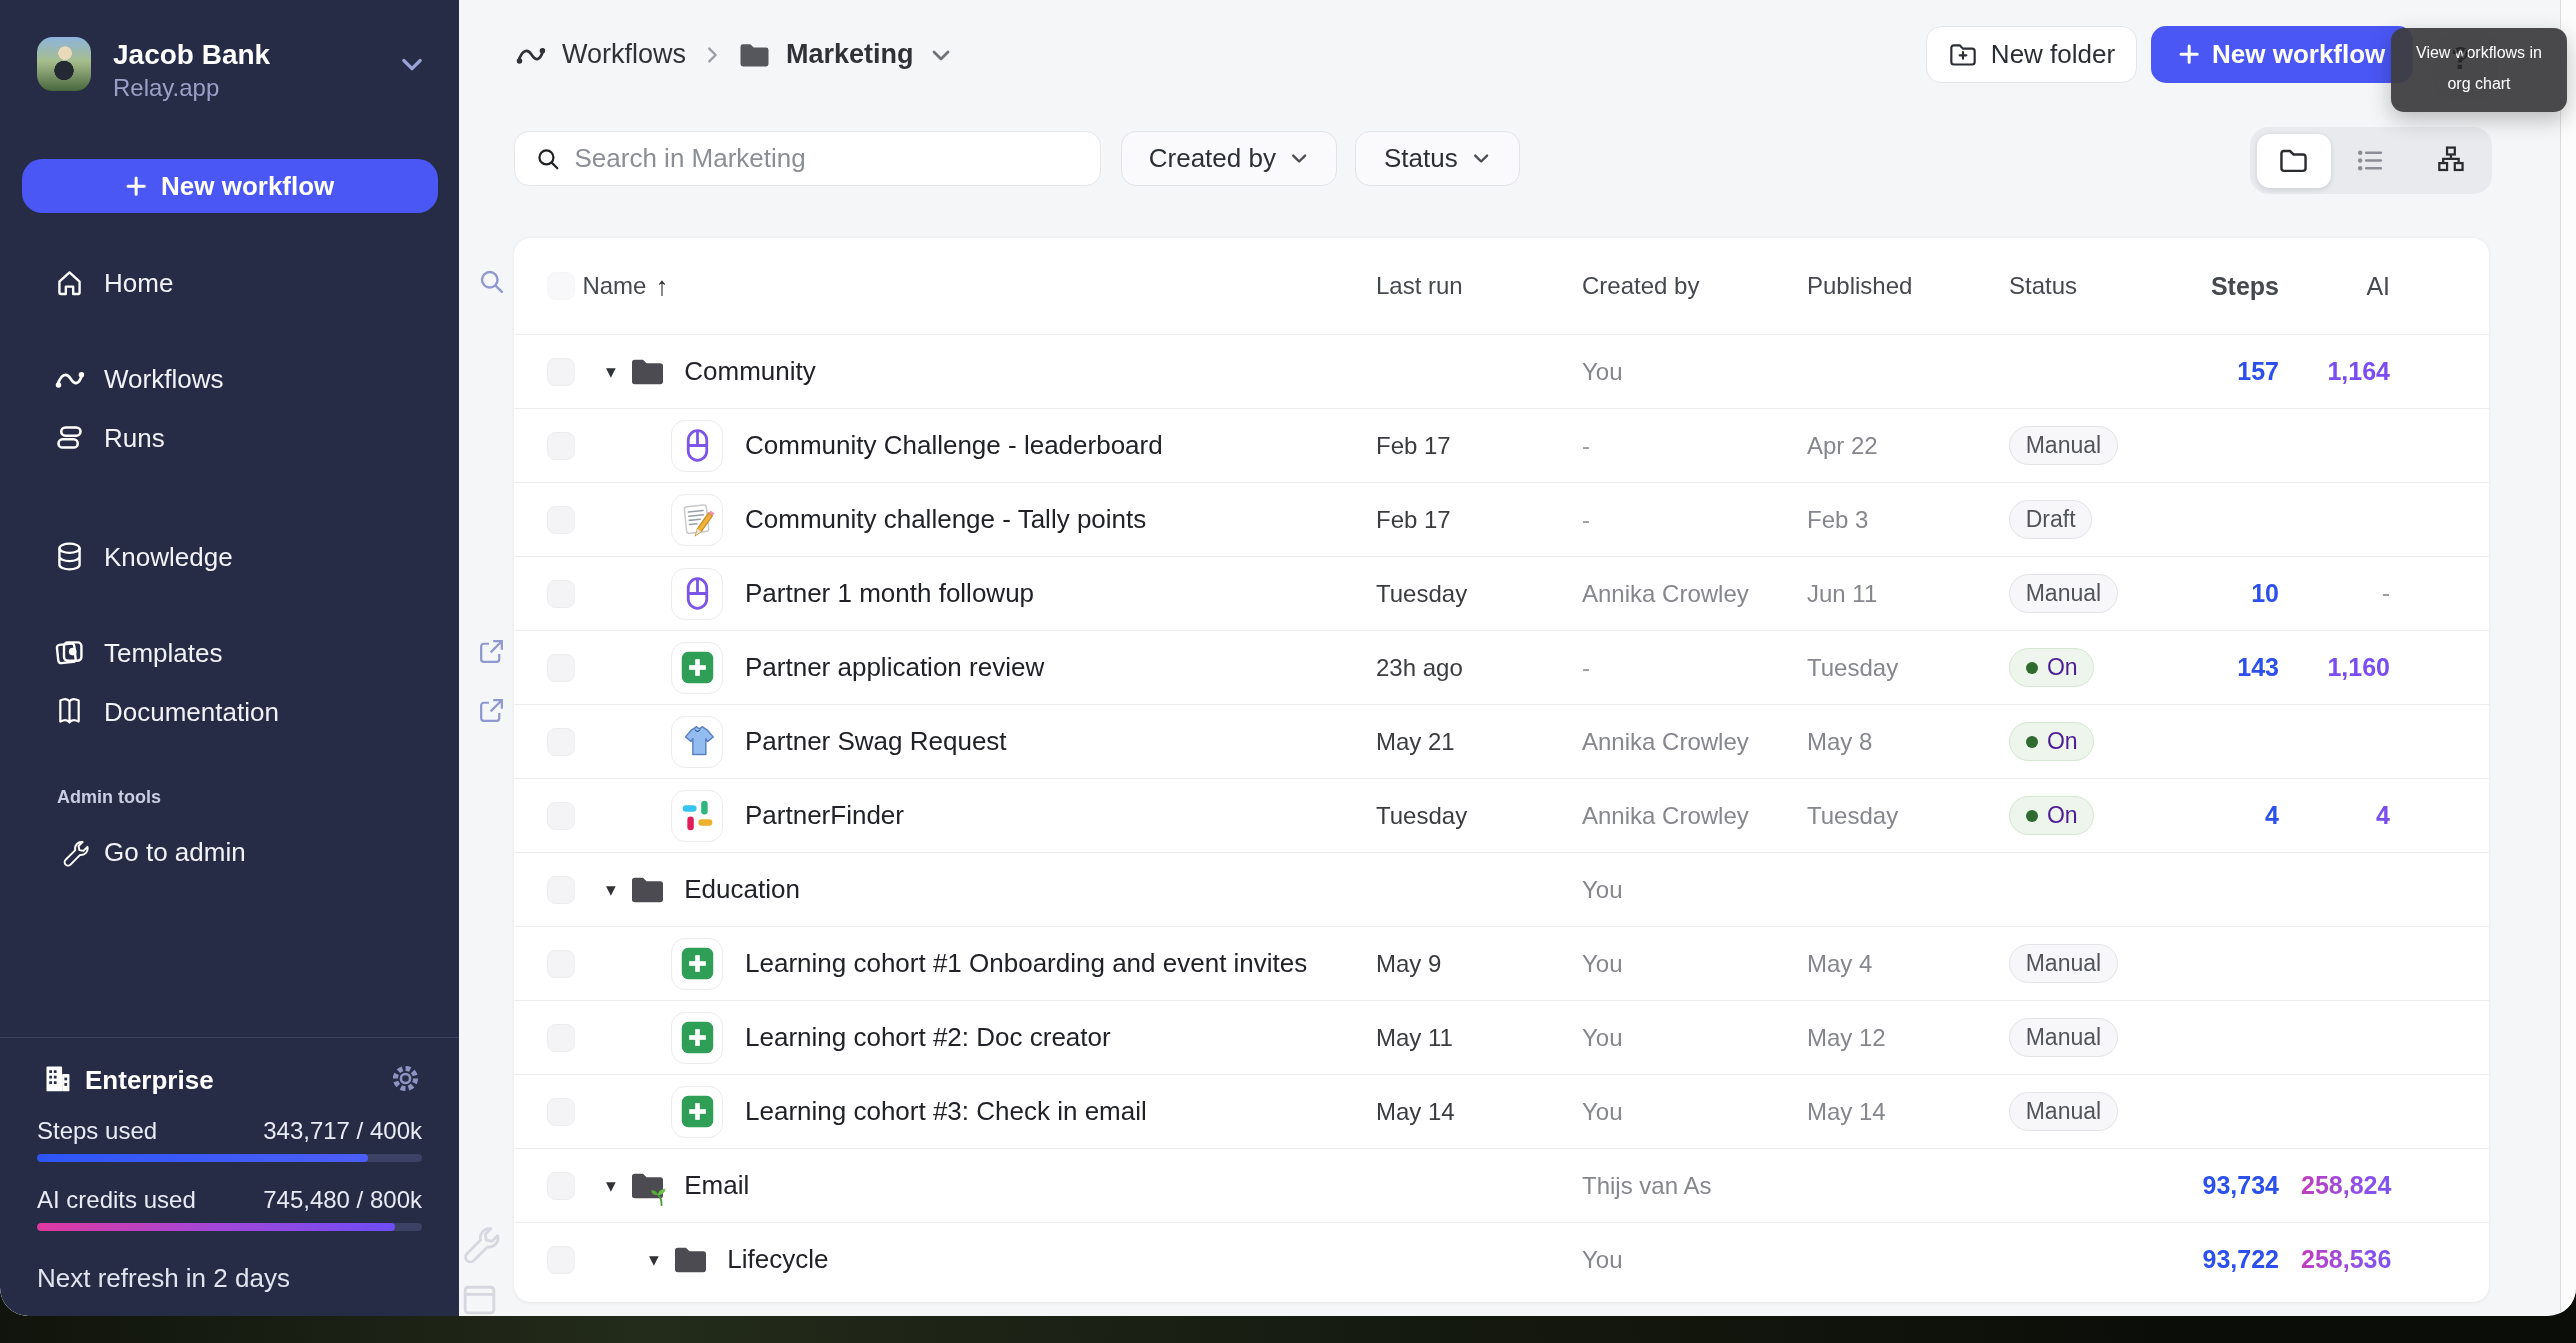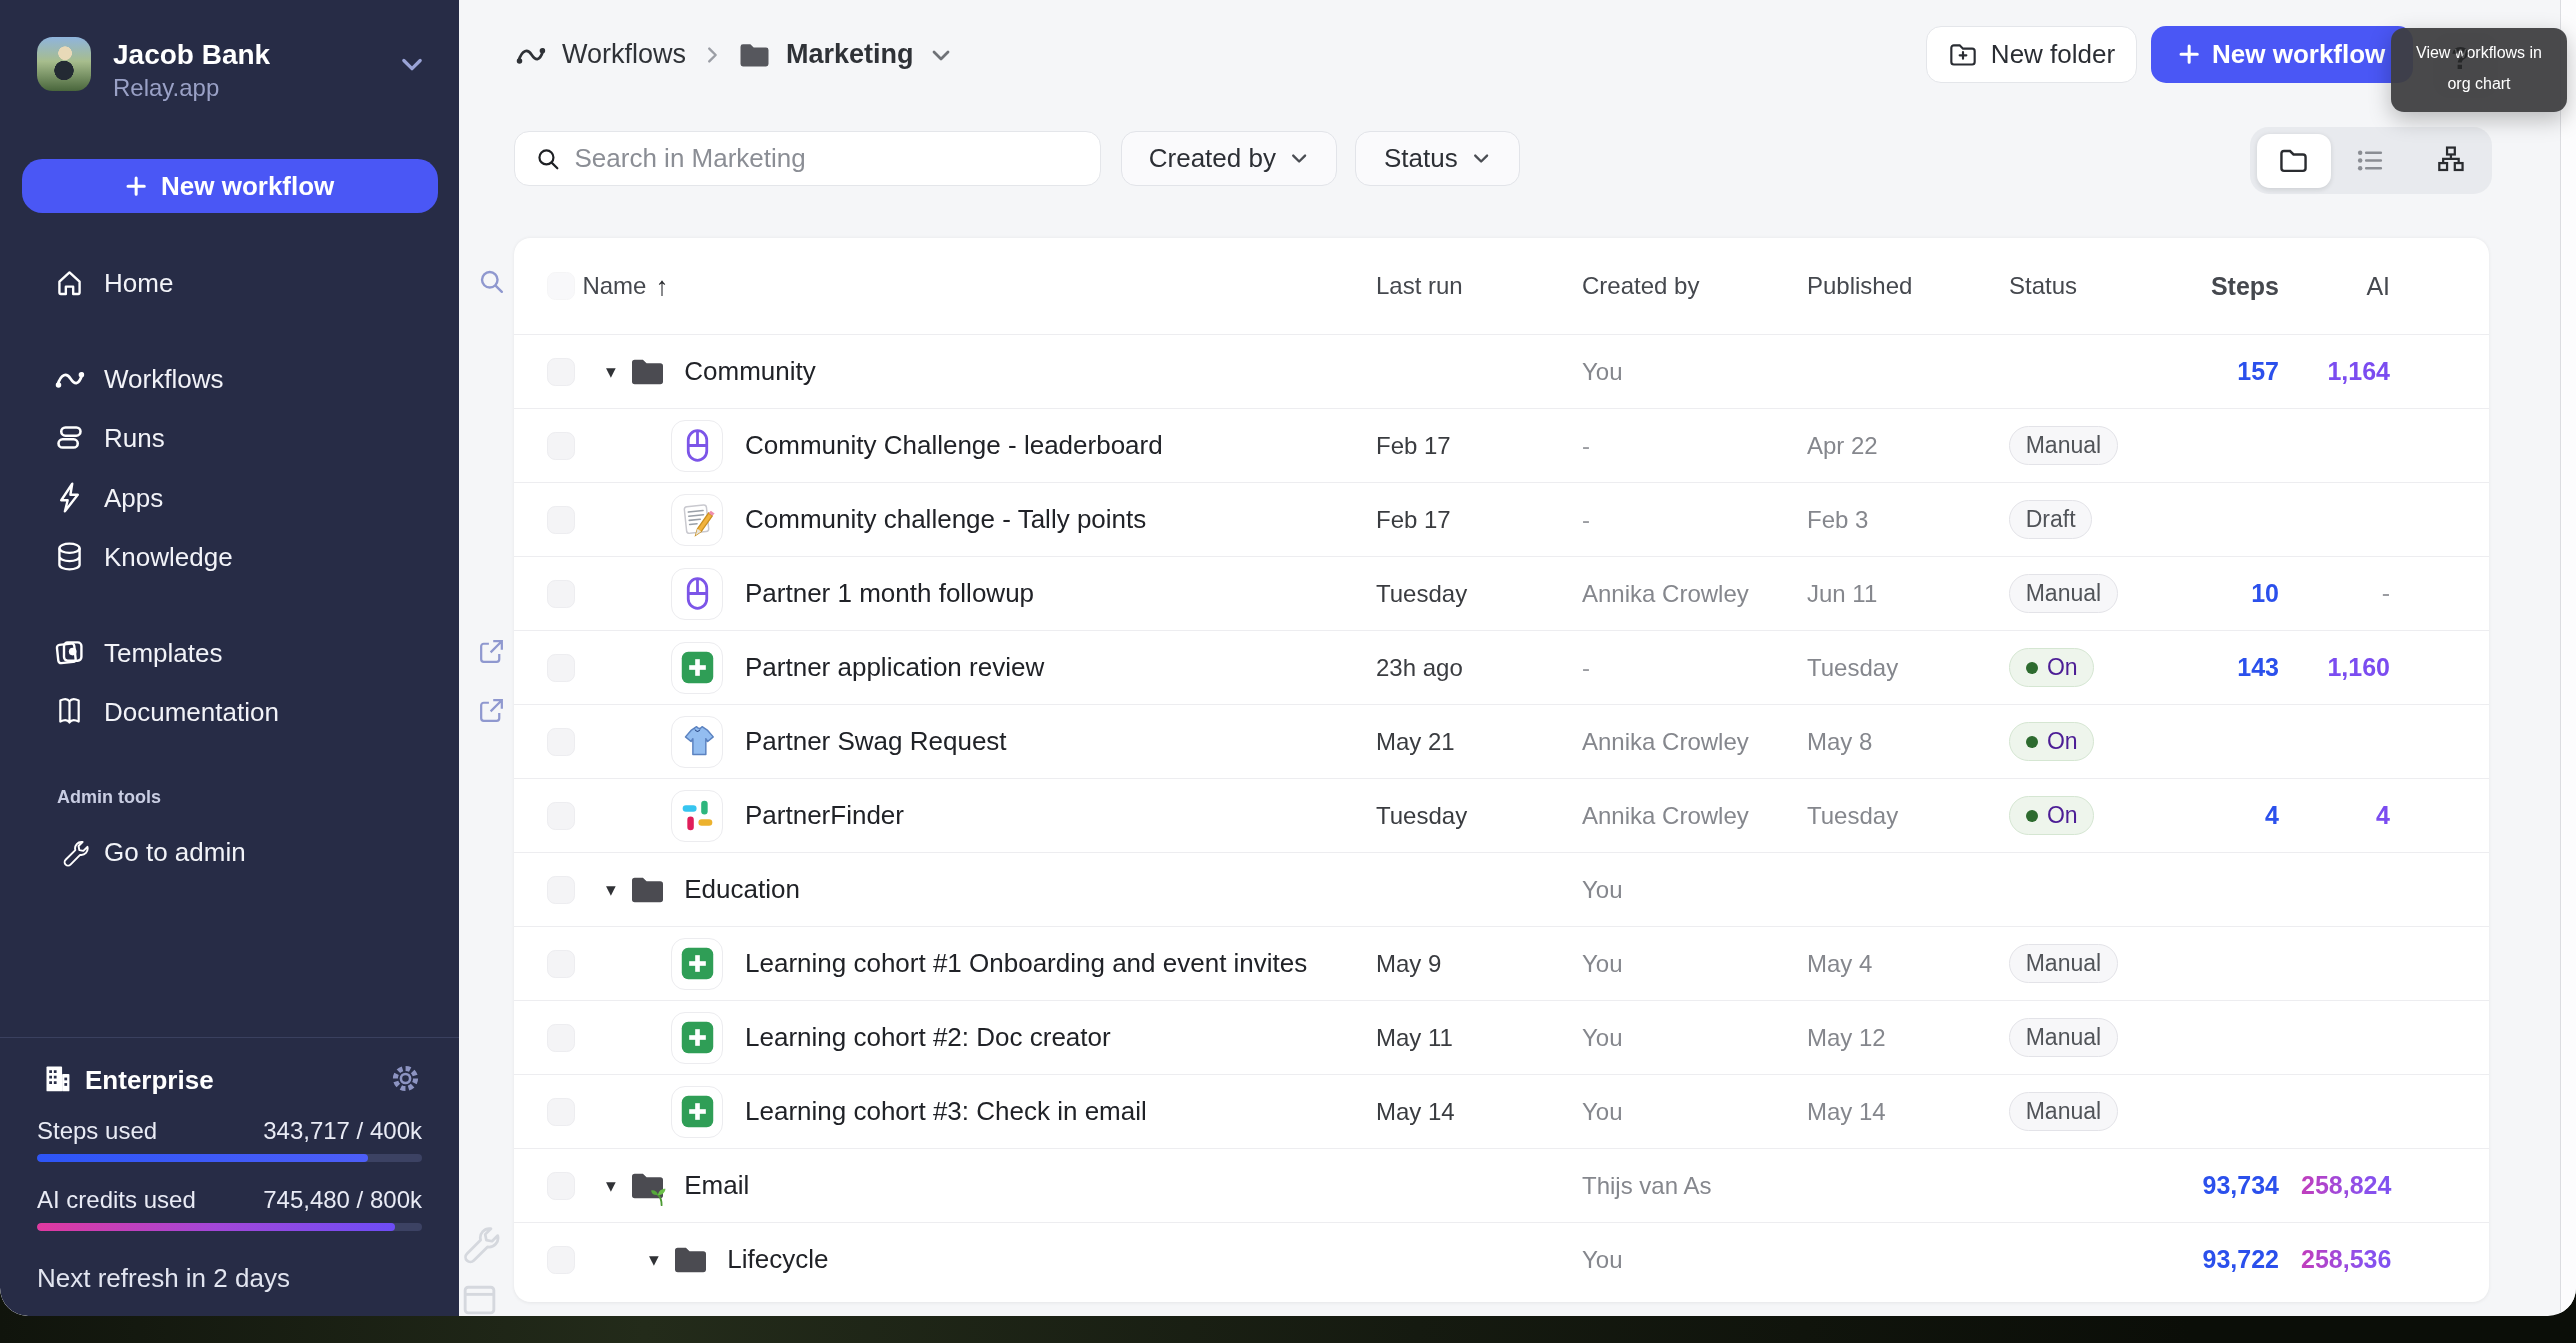--- a/index.html
+++ b/index.html
@@ -298,26 +298,20 @@
           <use href="#sym-flow"></use>
         </svg>
       <span class="nlabel">Workflows</span>
     </div>
     <div class="nav-item" style="top:408px">
       <svg class="nico" viewBox="0 0 36 36" width="33" height="33">
           <use href="#sym-runs"></use>
         </svg>
       <span class="nlabel">Runs</span>
     </div>
-    <div class="nav-item" style="top:468px">
-      <svg class="nico" viewBox="0 0 36 36" width="33" height="33">
-          <use href="#sym-bolt"></use>
-        </svg>
-      <span class="nlabel">Apps</span>
-    </div>
     <div class="nav-item" style="top:527px">
       <svg class="nico" viewBox="0 0 36 36" width="33" height="33">
           <use href="#sym-db"></use>
         </svg>
       <span class="nlabel">Knowledge</span>
     </div>
 
     <div class="nav-item" style="top:623px">
       <svg class="nico" viewBox="0 0 36 36" width="33" height="33">
           <use href="#sym-templates"></use>

